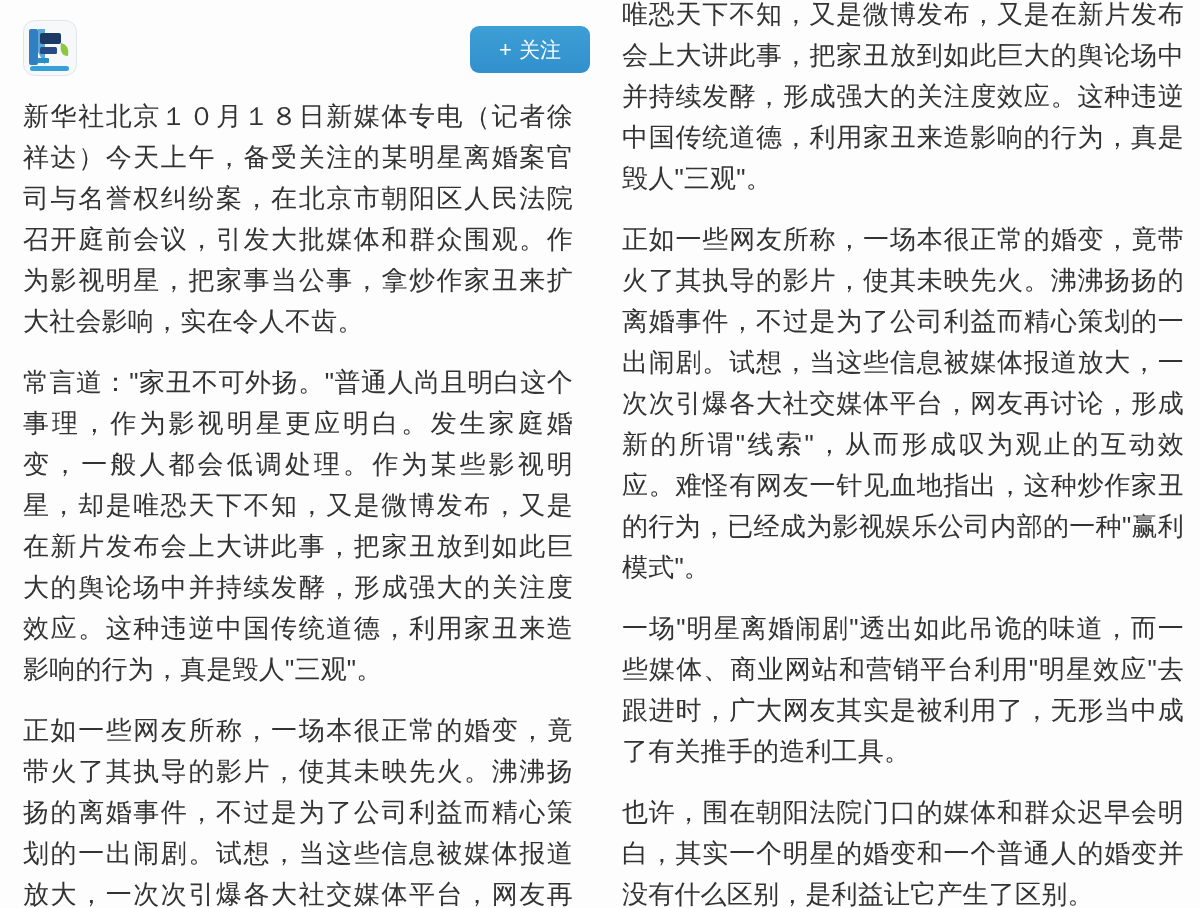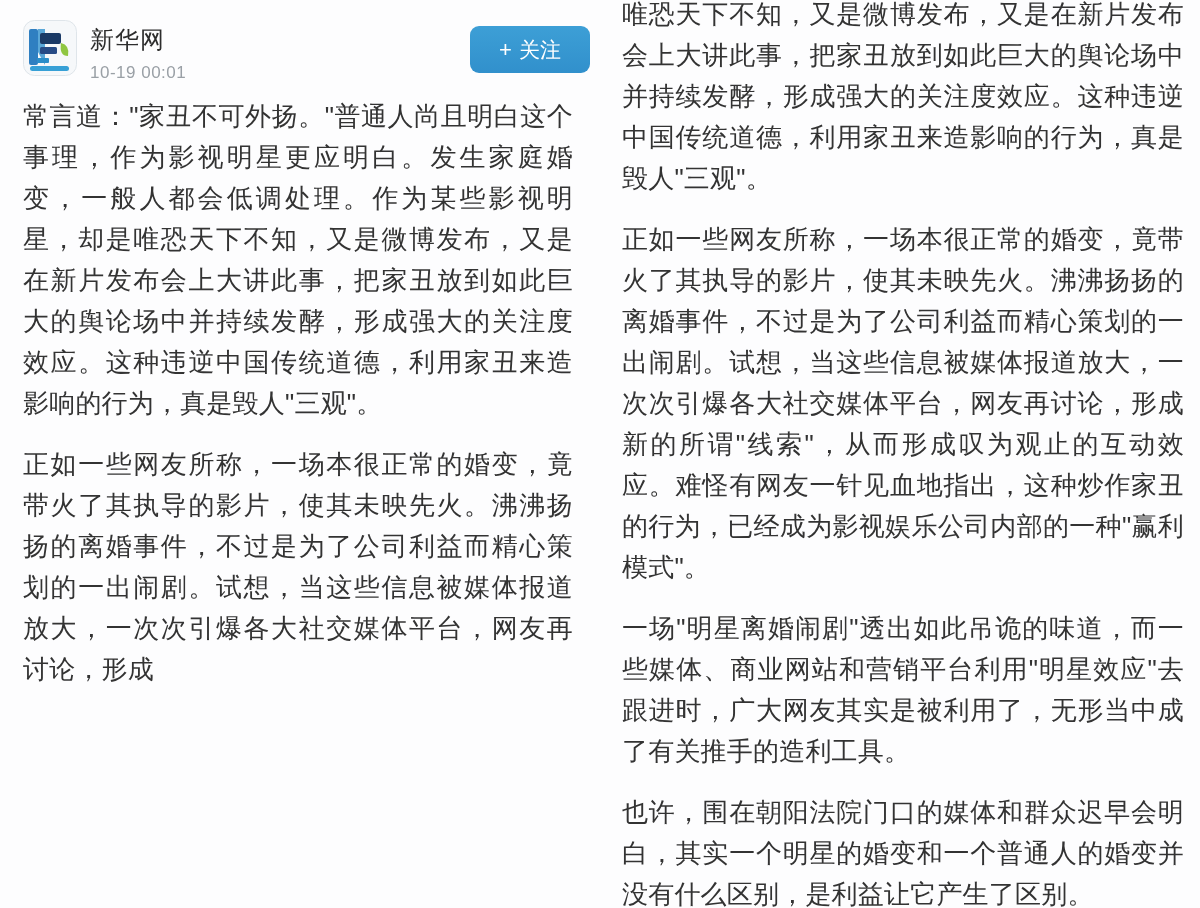--- a/index.html
+++ b/index.html
@@ -88,32 +88,29 @@
         <rect x="0.5" y="0.5" width="53" height="55" rx="11" fill="#f6f8fa" stroke="#dfe5ea"></rect>
         <rect x="6" y="9" width="9" height="36" rx="2" fill="#2f7fc1"></rect>
         <path d="M15 9 L22 9 L22 45 L15 32 Z" fill="#5aa7d8"></path>
         <rect x="17" y="13" width="21" height="11" rx="2" fill="#1b3a66"></rect>
         <rect x="17" y="27" width="17" height="7" rx="1.5" fill="#274b86"></rect>
         <path d="M38 23 q9 2 7 13 q-9 0 -7 -13 Z" fill="#8fc641"></path>
         <rect x="7" y="46" width="39" height="5" rx="2.5" fill="#37a0d6"></rect>
         <rect x="14" y="38" width="12" height="5" rx="1" fill="#2b8ec9"></rect>
       </svg>
     </div>
-    <div class="meta">
-      <div class="account-name">新华网</div>
-      <div class="timestamp">10-19 00:01</div>
-    </div>
     <button class="follow-btn">
       <span class="plus">+</span>
       <span>关注</span>
     </button>
   </header>
 
   <main>
     <section class="col col-left">
+      <p>新华社北京１０月１８日新媒体专电（记者徐祥达）今天上午，备受关注的某明星离婚案官司与名誉权纠纷案，在北京市朝阳区人民法院召开庭前会议，引发大批媒体和群众围观。作为影视明星，把家事当公事，拿炒作家丑来扩大社会影响，实在令人不齿。</p>
       <p>常言道："家丑不可外扬。"普通人尚且明白这个事理，作为影视明星更应明白。发生家庭婚变，一般人都会低调处理。作为某些影视明星，却是唯恐天下不知，又是微博发布，又是在新片发布会上大讲此事，把家丑放到如此巨大的舆论场中并持续发酵，形成强大的关注度效应。这种违逆中国传统道德，利用家丑来造影响的行为，真是毁人"三观"。</p>
       <p>正如一些网友所称，一场本很正常的婚变，竟带火了其执导的影片，使其未映先火。沸沸扬扬的离婚事件，不过是为了公司利益而精心策划的一出闹剧。试想，当这些信息被媒体报道放大，一次次引爆各大社交媒体平台，网友再讨论，形成</p>
     </section>
     <section class="col col-right">
       <p>唯恐天下不知，又是微博发布，又是在新片发布会上大讲此事，把家丑放到如此巨大的舆论场中并持续发酵，形成强大的关注度效应。这种违逆中国传统道德，利用家丑来造影响的行为，真是毁人"三观"。</p>
       <p>正如一些网友所称，一场本很正常的婚变，竟带火了其执导的影片，使其未映先火。沸沸扬扬的离婚事件，不过是为了公司利益而精心策划的一出闹剧。试想，当这些信息被媒体报道放大，一次次引爆各大社交媒体平台，网友再讨论，形成新的所谓"线索"，从而形成叹为观止的互动效应。难怪有网友一针见血地指出，这种炒作家丑的行为，已经成为影视娱乐公司内部的一种"赢利模式"。</p>
       <p>一场"明星离婚闹剧"透出如此吊诡的味道，而一些媒体、商业网站和营销平台利用"明星效应"去跟进时，广大网友其实是被利用了，无形当中成了有关推手的造利工具。</p>
       <p>也许，围在朝阳法院门口的媒体和群众迟早会明白，其实一个明星的婚变和一个普通人的婚变并没有什么区别，是利益让它产生了区别。</p>
     </section>
   </main>

